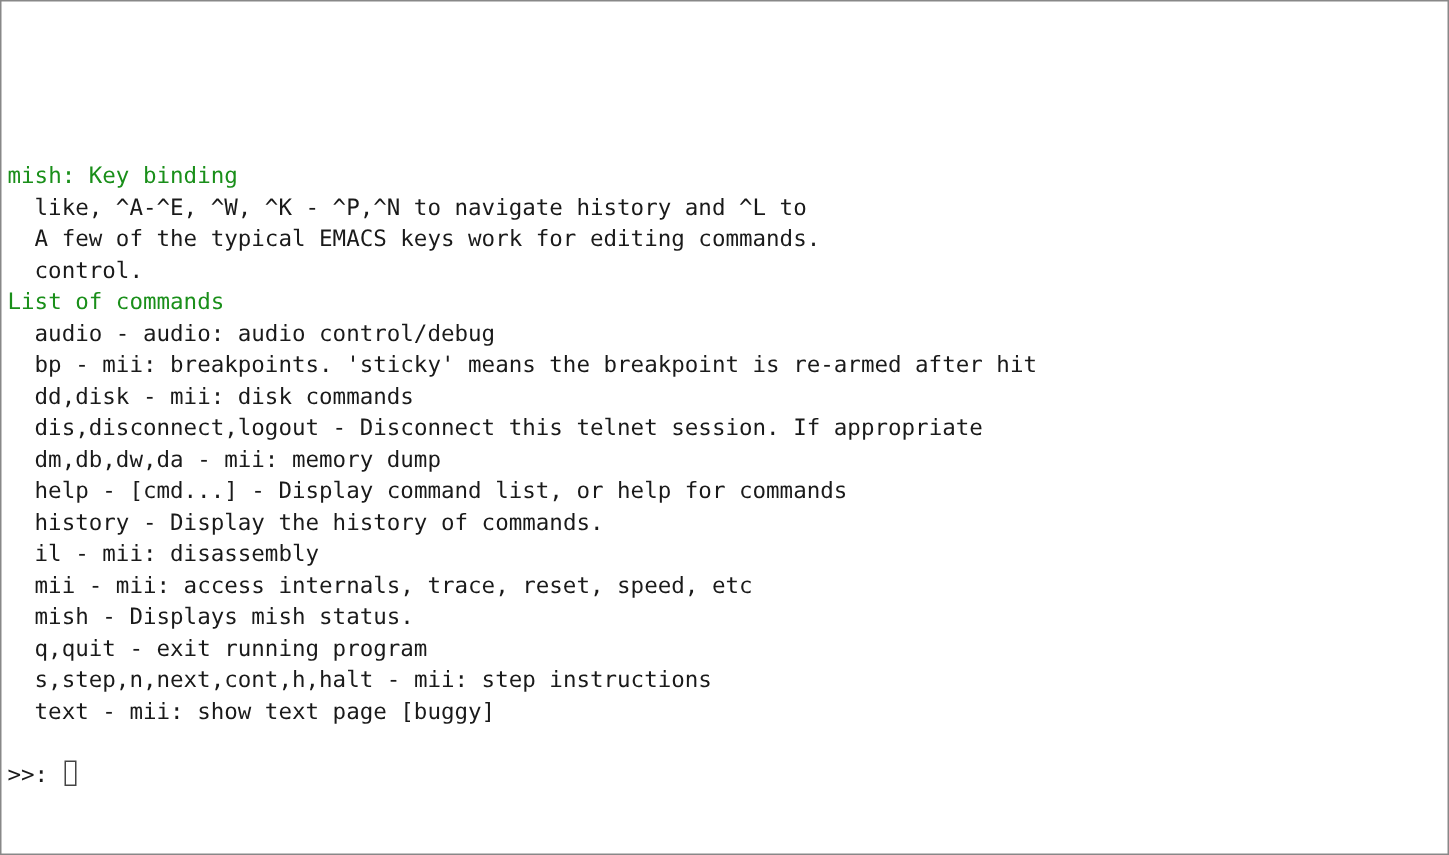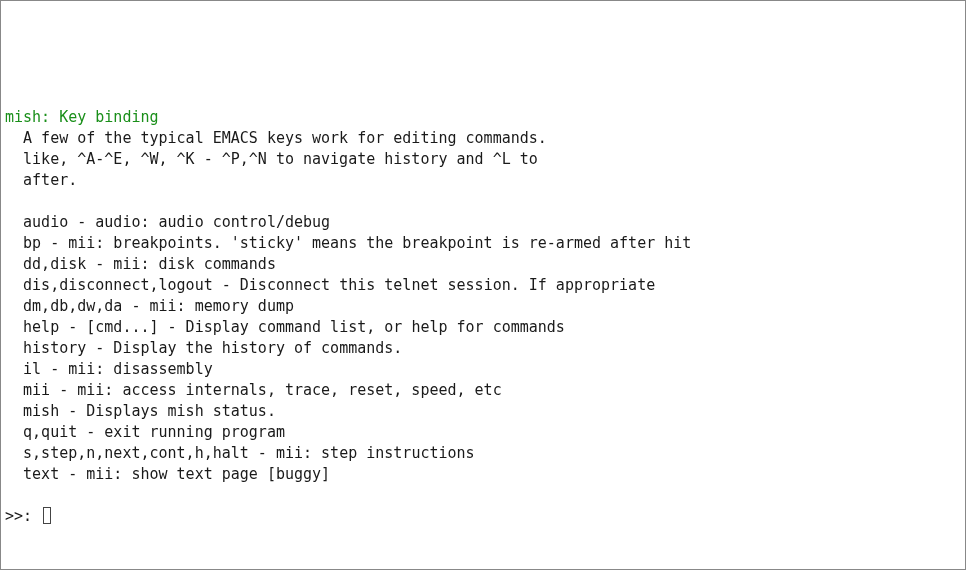--- a/index.html
+++ b/index.html
@@ -29,17 +29,17 @@
       margin-left: 2px;
     }
   </style>
 </head>
 <body>
 
 
 
 <div>
 <span class="heading">mish: Key binding</span>
-<span class="indent">A few of the typical EMACS keys work for editing commands.</span><span class="indent">like, ^A-^E, ^W, ^K - ^P,^N to navigate history and ^L to</span><span class="indent">after.</span>
+<span class="indent">like, ^A-^E, ^W, ^K - ^P,^N to navigate history and ^L to</span><span class="indent">A few of the typical EMACS keys work for editing commands.</span><span class="indent">control.</span><span class="heading">List of commands</span>
 <span class="indent"><span>audio</span> - <span>audio: audio control/debug</span></span><span class="indent"><span>bp</span> - <span>mii: breakpoints. 'sticky' means the breakpoint is re-armed after hit</span></span><span class="indent"><span>dd,disk</span> - <span>mii: disk commands</span></span><span class="indent"><span>dis,disconnect,logout</span> - <span>Disconnect this telnet session. If appropriate</span></span><span class="indent"><span>dm,db,dw,da</span> - <span>mii: memory dump</span></span><span class="indent"><span>help - [cmd...]</span> - <span>Display command list, or help for commands</span></span><span class="indent"><span>history</span> - <span>Display the history of commands.</span></span><span class="indent"><span>il</span> - <span>mii: disassembly</span></span><span class="indent"><span>mii</span> - <span>mii: access internals, trace, reset, speed, etc</span></span><span class="indent"><span>mish</span> - <span>Displays mish status.</span></span><span class="indent"><span>q,quit</span> - <span>exit running program</span></span><span class="indent"><span>s,step,n,next,cont,h,halt</span> - <span>mii: step instructions</span></span><span class="indent"><span>text</span> - <span>mii: show text page [buggy]</span></span><div class="prompt-row"><span>&gt;&gt;: </span><span class="cursor"></span></div></div>
 
 
 
 
 </body></html>

